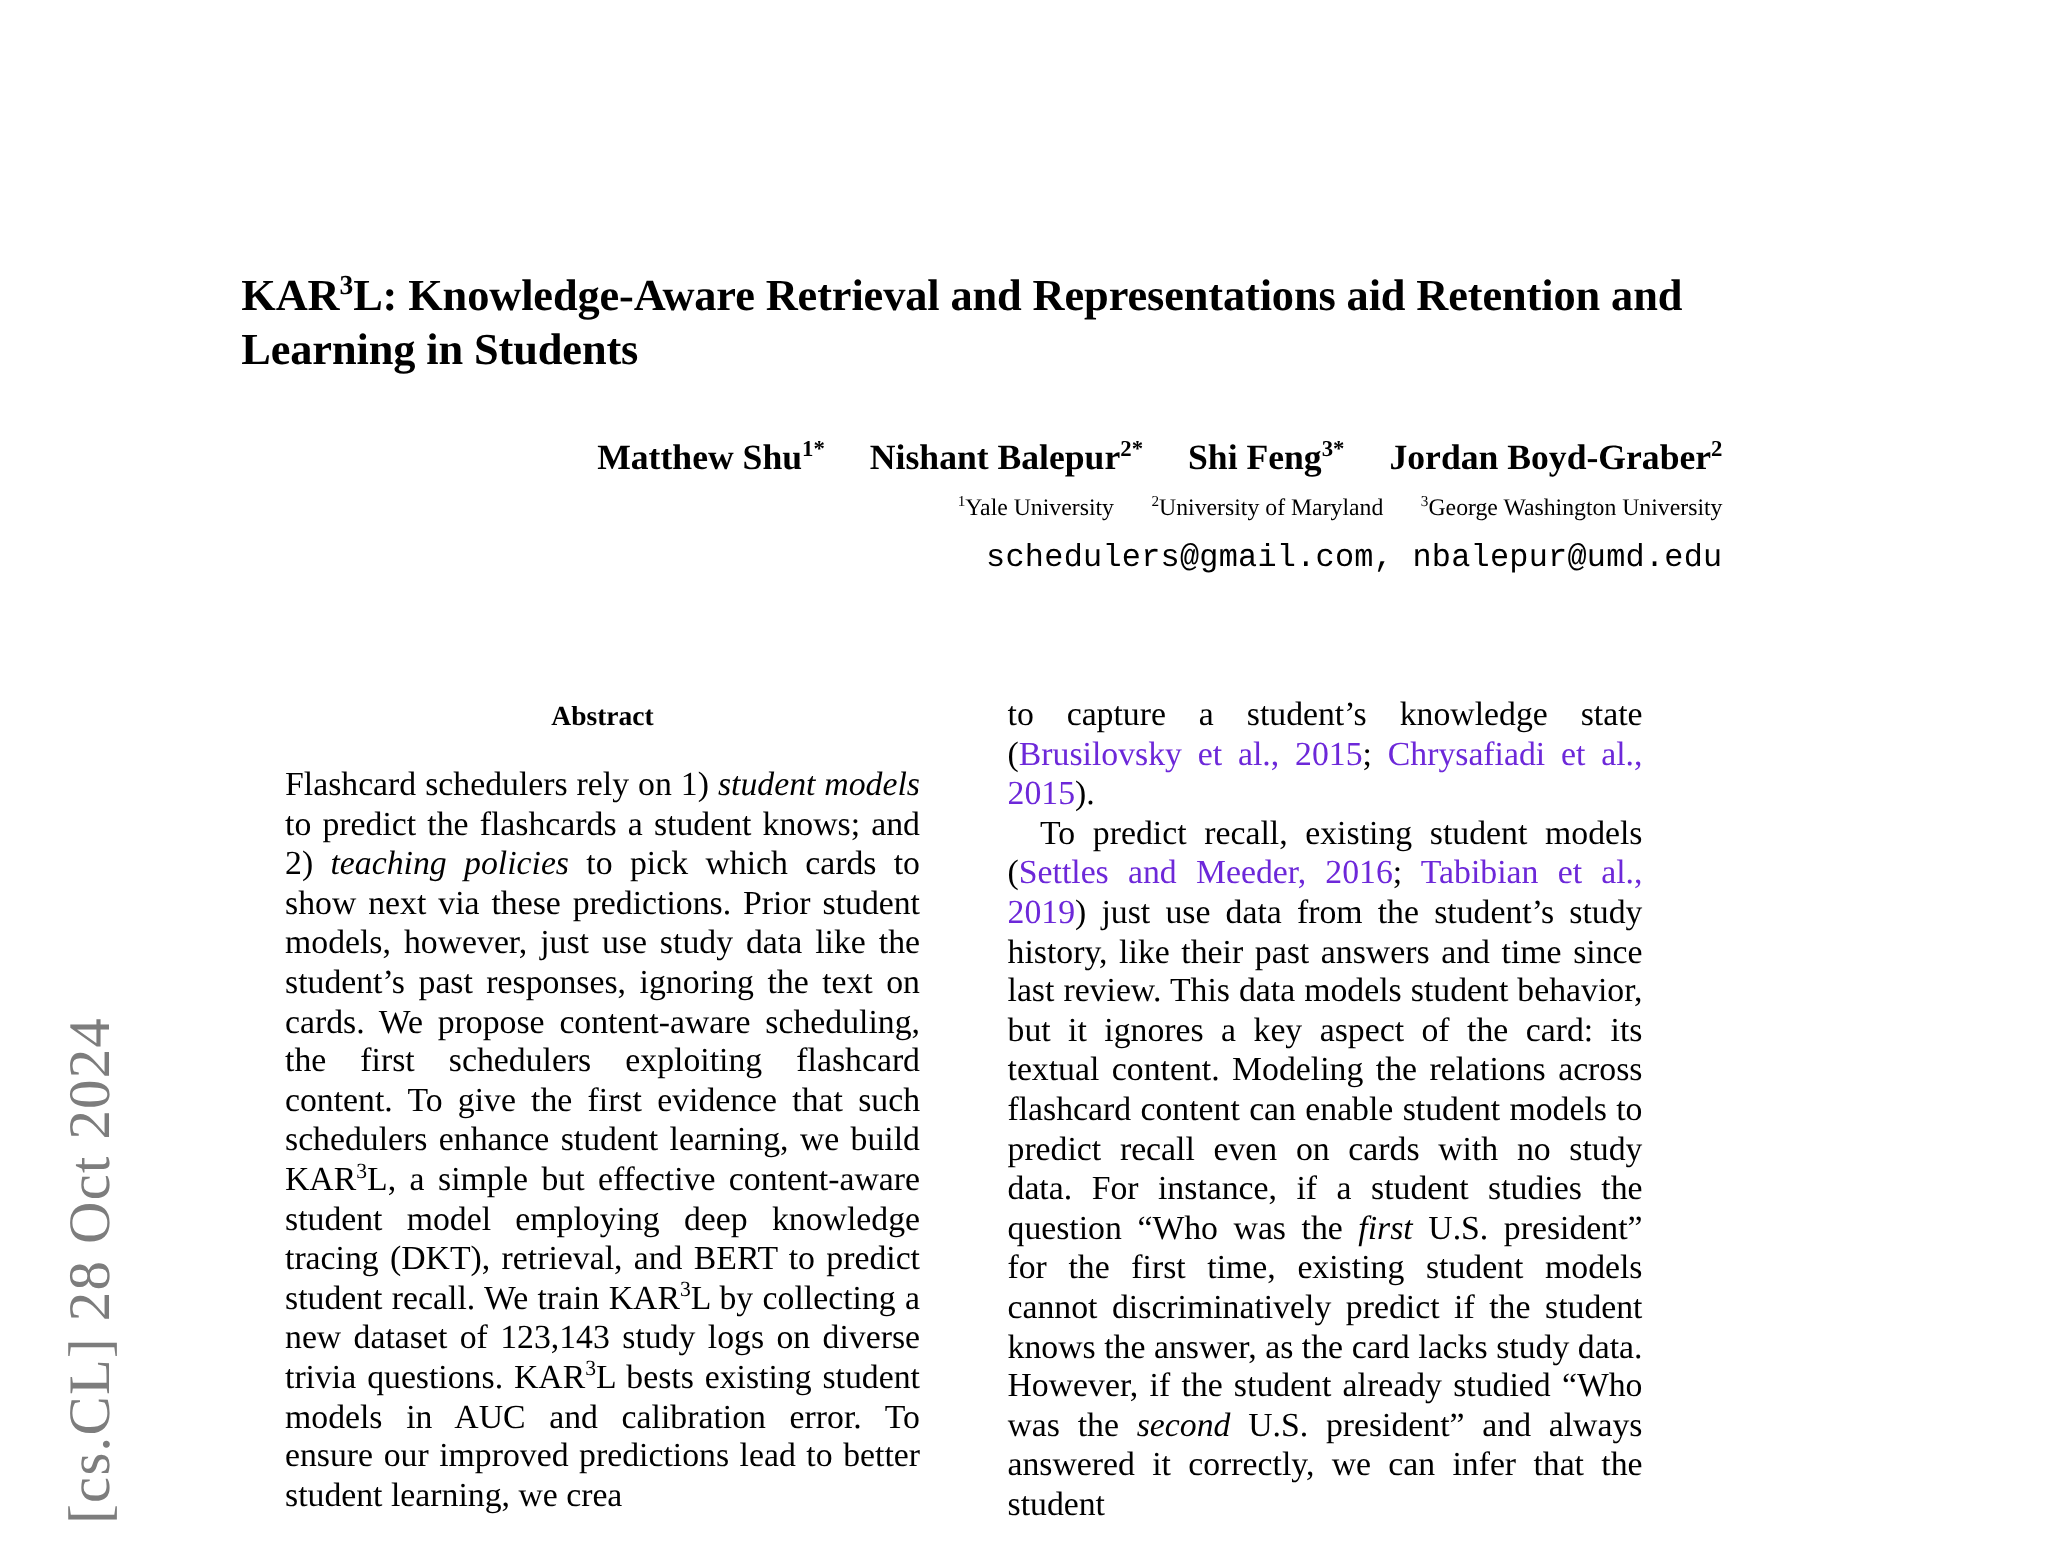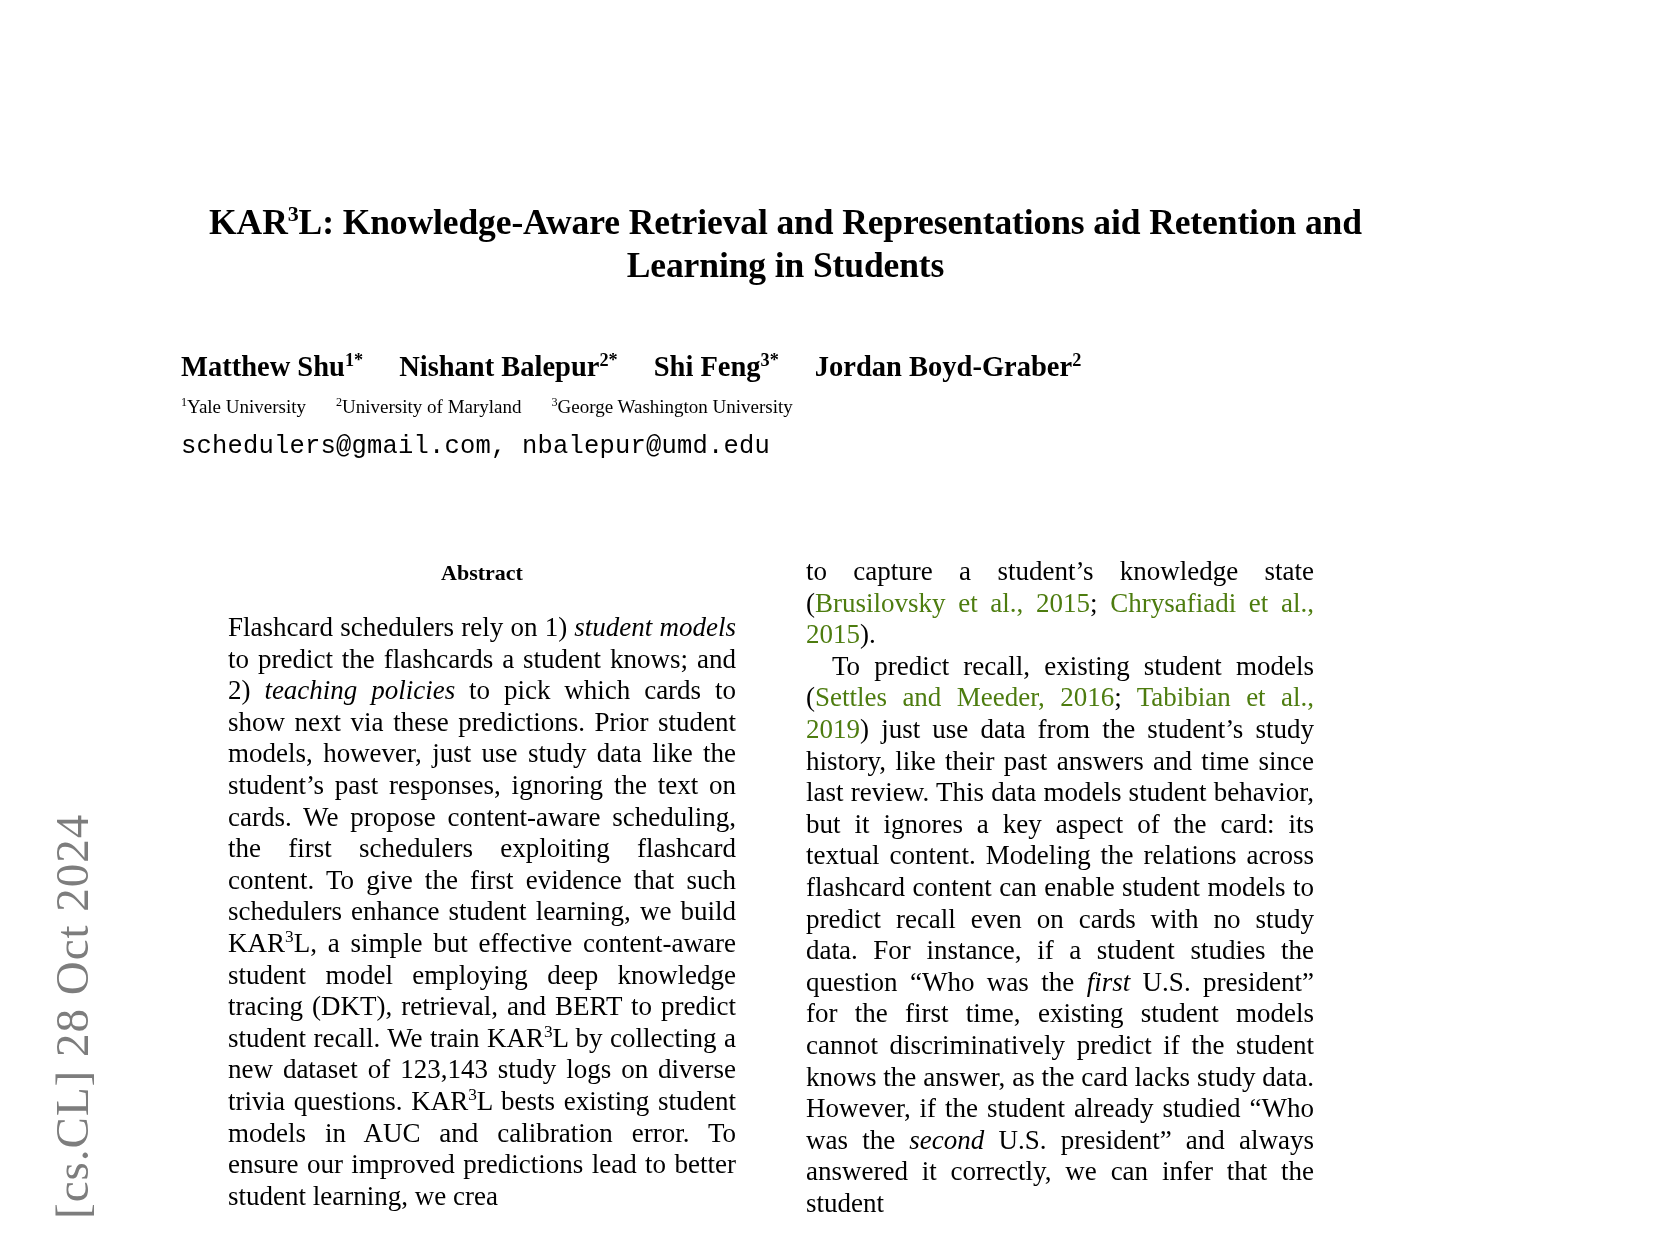--- a/index.html
+++ b/index.html
@@ -37,38 +37,37 @@
     position: absolute;
     left: 0;
     top: 0;
     width: 1654px;
     height: 1241px;
   }
 
   #title-block {
     position: absolute;
     left: 193px;
-    top: 201px;
+    top: 215px;
     width: 1185px;
-    text-align: center;
   }
   #paper-title {
     font-size: 35.5px;
     font-weight: bold;
     line-height: 43px;
     letter-spacing: -0.1px;
   }
   #paper-title sup { font-size: 0.62em; vertical-align: super; line-height: 0; }
 
   #authors-block {
     position: absolute;
-    left: 181px;
+    left: 193px;
     top: 348px;
     width: 1185px;
-    text-align: left;
+    text-align: right;
   }
   .author-row {
     font-size: 28.5px;
     font-weight: bold;
     line-height: 38px;
     white-space: nowrap;
   }
   .author-name { display: inline-block; }
   .author-name + .author-name { margin-left: 36px; }
   .author-row sup { font-size: 0.64em; vertical-align: super; line-height: 0; font-weight: bold; }
@@ -123,21 +122,21 @@
     line-height: 31.6px;
     text-align: justify;
     text-justify: inter-word;
     hyphens: none;
   }
   p.body-par + p.body-par { margin-top: 0px; }
   p.indent { text-indent: 26px; }
   p.body-par sup { font-size: 0.64em; vertical-align: super; line-height: 0; }
   .it { font-style: italic; }
   .bd { font-weight: normal; }
-  .cite { color: #4d7c0f; }
+  .cite { color: #6d28d9; }
 </style>
 </head>
 <body>
 
 <div id="page">
 
   <div id="arxiv-stamp">[cs.CL]  28 Oct 2024</div>
 
   <div id="title-block">
     <div id="paper-title"><span>KAR</span><sup>3</sup><span>L:  Knowledge-Aware Retrieval and Representations aid Retention and Learning in Students</span></div>

